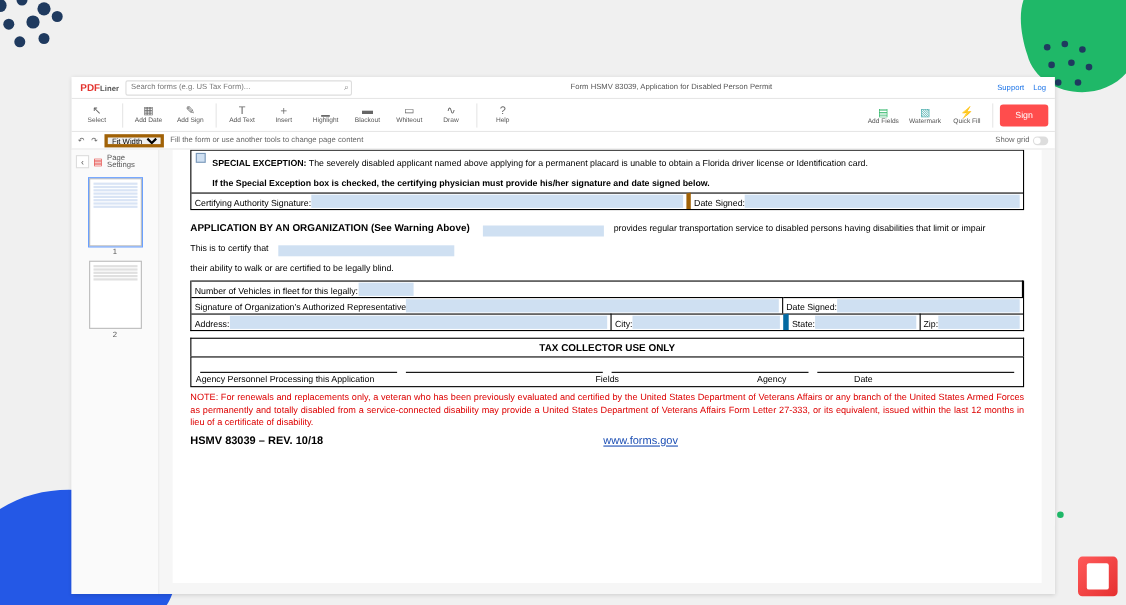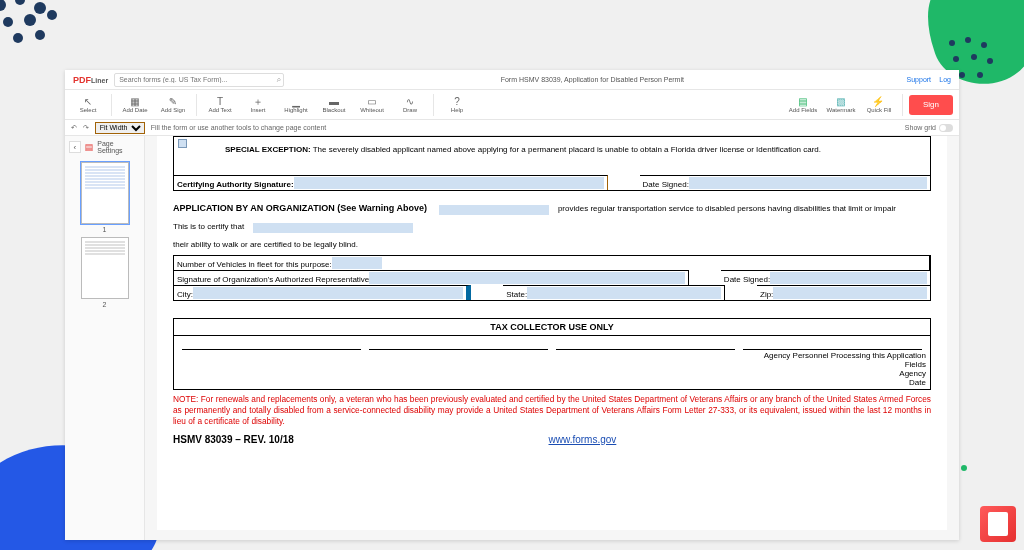--- a/index.html
+++ b/index.html
@@ -40,21 +40,21 @@
     border-bottom: 1px solid #e6e6e6;
     font-size: 8px;
     color:#555;
     gap:6px;
   }
   .brand { color:#e3342f; font-weight:700; font-size:9px; }
   .brand .liner { color:#555; font-weight:600; font-size:7px; }
   .search-wrap { position:relative; }
   .search {
     border:1px solid #ddd; border-radius:2px;
-    width:170px; height:14px; font-size:7px; padding:0 14px 0 4px;
+    width:206px; height:14px; font-size:7px; padding:0 14px 0 4px;
     color:#888;
   }
   .search-ic { position:absolute; right:3px; top:2px; font-size:8px; color:#888; }
   .doc-title { flex:1; text-align:center; color:#555; font-size:7px; white-space:nowrap; overflow:hidden; text-overflow:ellipsis; }
   .top-links a { color:#1a73e8; text-decoration:none; margin-left:6px; font-size:7px; }
 
   .toolbar {
     display:flex; align-items:center;
     height: 30px;
     padding: 0 6px;
@@ -77,21 +77,21 @@
   .right-tbtn { display:flex; flex-direction:column; align-items:center; width:34px; font-size:6px; color:#555; cursor:pointer;}
   .right-tbtn .ic { font-size:10px; color:#28b463; }
 
   .subbar {
     display:flex; align-items:center;
     height:16px; padding:0 6px;
     border-bottom:1px solid #e6e6e6;
     font-size:7px; color:#666;
     gap:6px;
   }
-  .subbar select { font-size:7px; border:1px solid #a16207; height:12px; }
+  .subbar select { font-size:7px; border:3px solid #a16207; height:12px; }
   .showgrid { display:flex; align-items:center; gap:3px; }
   .toggle { width:14px; height:8px; border-radius:4px; background:#ddd; position:relative; }
   .toggle::after { content:""; position:absolute; left:1px; top:1px; width:6px; height:6px; background:#fff; border-radius:50%; }
 
   .workarea { flex:1; display:flex; overflow:hidden; }
   .sidebar {
     width:80px; border-right:1px solid #e6e6e6;
     display:flex; flex-direction:column; align-items:center;
     padding:4px 0;
     background:#fafafa;
@@ -105,30 +105,30 @@
   .thumb .tl { height:2px; background:#d9e4f5; }
   .pg-num { font-size:7px; color:#555; margin-top:2px; }
 
   .canvas { flex:1; overflow:auto; background:#f6f6f6; padding:0 0 10px 0; display:flex; justify-content:center;}
   .page {
     width: 790px;
     background:#fff;
     padding: 0 16px 20px 16px;
   }
   .form-block { border:1.5px solid #000; margin-top:0; }
-  .row { display:flex;gap:32px; }
+  .row { display:flex; }
   .label { font-size:8px; color:#000; }
   .cell { border-top:1px solid #000; padding:1px 3px; font-size:8px; display:flex; align-items:flex-end; min-height:14px;}
   .field { background:#cfe0f2; flex:1; min-height:12px; }
   .bold { font-weight:700; }
   .checkbox-cell { width:16px; display:flex; align-items:flex-start; justify-content:center; padding-top:2px;}
   .chk { width:9px; height:9px; background:#cfe0f2; border:1px solid #7a98b8; }
   .section-title { font-weight:700; font-size:9px; padding:4px 0 1px 0; }
   .inline-field { display:inline-block; background:#cfe0f2; height:10px; vertical-align:bottom; }
-  .tax-head { text-align:center; font-weight:700; font-size:9px; padding:3px 0; border:1.5px solid #000; border-bottom:none; margin-top:17px;}
+  .tax-head { text-align:center; font-weight:700; font-size:9px; padding:3px 0; border:1.5px solid #000; border-bottom:none; margin-top:6px;}
   .tax-body { border:1.5px solid #000; padding:3px 4px 2px 4px; }
   .tax-row { display:flex; font-size:8px; align-items:flex-end;}
   .tax-row .line { flex:1; border-bottom:1px solid #000; height:11px; margin:0 4px;}
   .note { color:#d00; font-size:8.3px; line-height:1.35; margin-top:4px; text-align:justify;}
   .footer-row { display:flex; justify-content:space-between; margin-top:6px; font-size:10px;}
   .footer-row a { color:#1a4db3; text-decoration:underline;}
   .rev { font-weight:700; }
 </style>
 </head>
 <body>
@@ -298,25 +298,25 @@
     <div class="canvas">
       <div class="page">
 
         <div class="form-block">
           <div class="row">
             <div class="checkbox-cell">
                 <div class="chk"></div>
               </div>
             <div style="flex:1; padding:1px 3px;">
               <span class="label"><span class="bold">SPECIAL EXCEPTION:</span> <span>The severely disabled applicant named above applying for a permanent placard is unable to obtain a Florida driver license or Identification card.</span></span><br>
-              <br>
-            </div>
-          </div>
-          <div class="row">
-            <div class="cell" style="flex:3; border-right:1px solid #a16207;font-weight:bold;">
+              <span class="label bold">If the Special Exception box is checked, the certifying physician must provide his/her signature and date signed below.</span><br>
+            </div>
+          </div>
+          <div class="row">
+            <div class="cell" style="flex:3; border-right:4px solid #a16207;">
               <span>Certifying Authority Signature:</span>
               <span class="field"></span>
             </div>
             <div class="cell" style="flex:2;">
               <span>Date Signed:</span>
               <span class="field"></span>
             </div>
           </div>
         </div>
 
@@ -325,35 +325,39 @@
           <span class="inline-field" style="width:110px; margin-left:8px;"></span>
           <span class="label" style="margin-left:4px;">provides regular transportation service to disabled persons having disabilities that limit or impair</span><br>
           <span class="label">This is to certify that</span>
           <span class="inline-field" style="width:160px; margin-left:4px;"></span><br>
           <span class="label">their ability to walk or are certified to be legally blind.</span>
         </div>
 
         <div class="form-block" style="margin-top:4px; border-top:none;">
           <div class="row">
             <div class="cell" style="flex:1; border-right:1px solid #000;">
-              <span>Number of Vehicles in fleet for this purpose:</span>
+              <span>Number of Vehicles in fleet for this legally:</span>
               <span class="field" style="max-width:50px;"></span>
             </div>
           </div>
           <div class="row">
             <div class="cell" style="flex:3; border-right:1px solid #000;">
               <span>Signature of Organization's Authorized Representative</span>
               <span class="field"></span>
             </div>
             <div class="cell" style="flex:1.2;">
               <span>Date Signed:</span>
               <span class="field"></span>
             </div>
           </div>
           <div class="row">
+            <div class="cell" style="flex:3; border-right:1px solid #000;">
+              <span>Address:</span>
+              <span class="field"></span>
+            </div>
             <div class="cell" style="flex:1.2; border-right:5px solid #0369a1;">
               <span>City:</span>
               <span class="field"></span>
             </div>
             <div class="cell" style="flex:0.9; border-right:1px solid #000;">
               <span>State:</span>
               <span class="field"></span>
             </div>
             <div class="cell" style="flex:0.7;">
               <span>Zip:</span>
@@ -363,24 +367,24 @@
         </div>
 
         <div class="tax-head">TAX COLLECTOR USE ONLY</div>
         <div class="tax-body">
           <div class="tax-row">
             <div class="line"></div>
             <div class="line"></div>
             <div class="line"></div>
             <div class="line"></div>
           </div>
-          <div class="tax-row" style="margin-top:1px;flex-direction:column;">
+          <div class="tax-row" style="margin-top:1px;">
             <span style="flex:1.6;">Agency Personnel Processing this Application</span>
             <span style="flex:0.8; text-align:center;">Fields</span>
-            <span style="flex:0.8; ">Agency</span>
+            <span style="flex:0.8; text-align:center;">Agency</span>
             <span style="flex:0.8; text-align:left;">Date</span>
           </div>
         </div>
 
         <div class="note">NOTE: For renewals and replacements only, a veteran who has been previously evaluated and certified by the United States Department of Veterans Affairs or any branch of the United States Armed Forces as permanently and totally disabled from a service-connected disability may provide a United States Department of Veterans Affairs Form Letter 27-333, or its equivalent, issued within the last 12 months in lieu of a certificate of disability.</div>
 
         <div class="footer-row">
           <span class="rev">HSMV 83039 – REV. 10/18</span>
           <a href="#">www.forms.gov</a>
           <span style="width:60px"></span>

